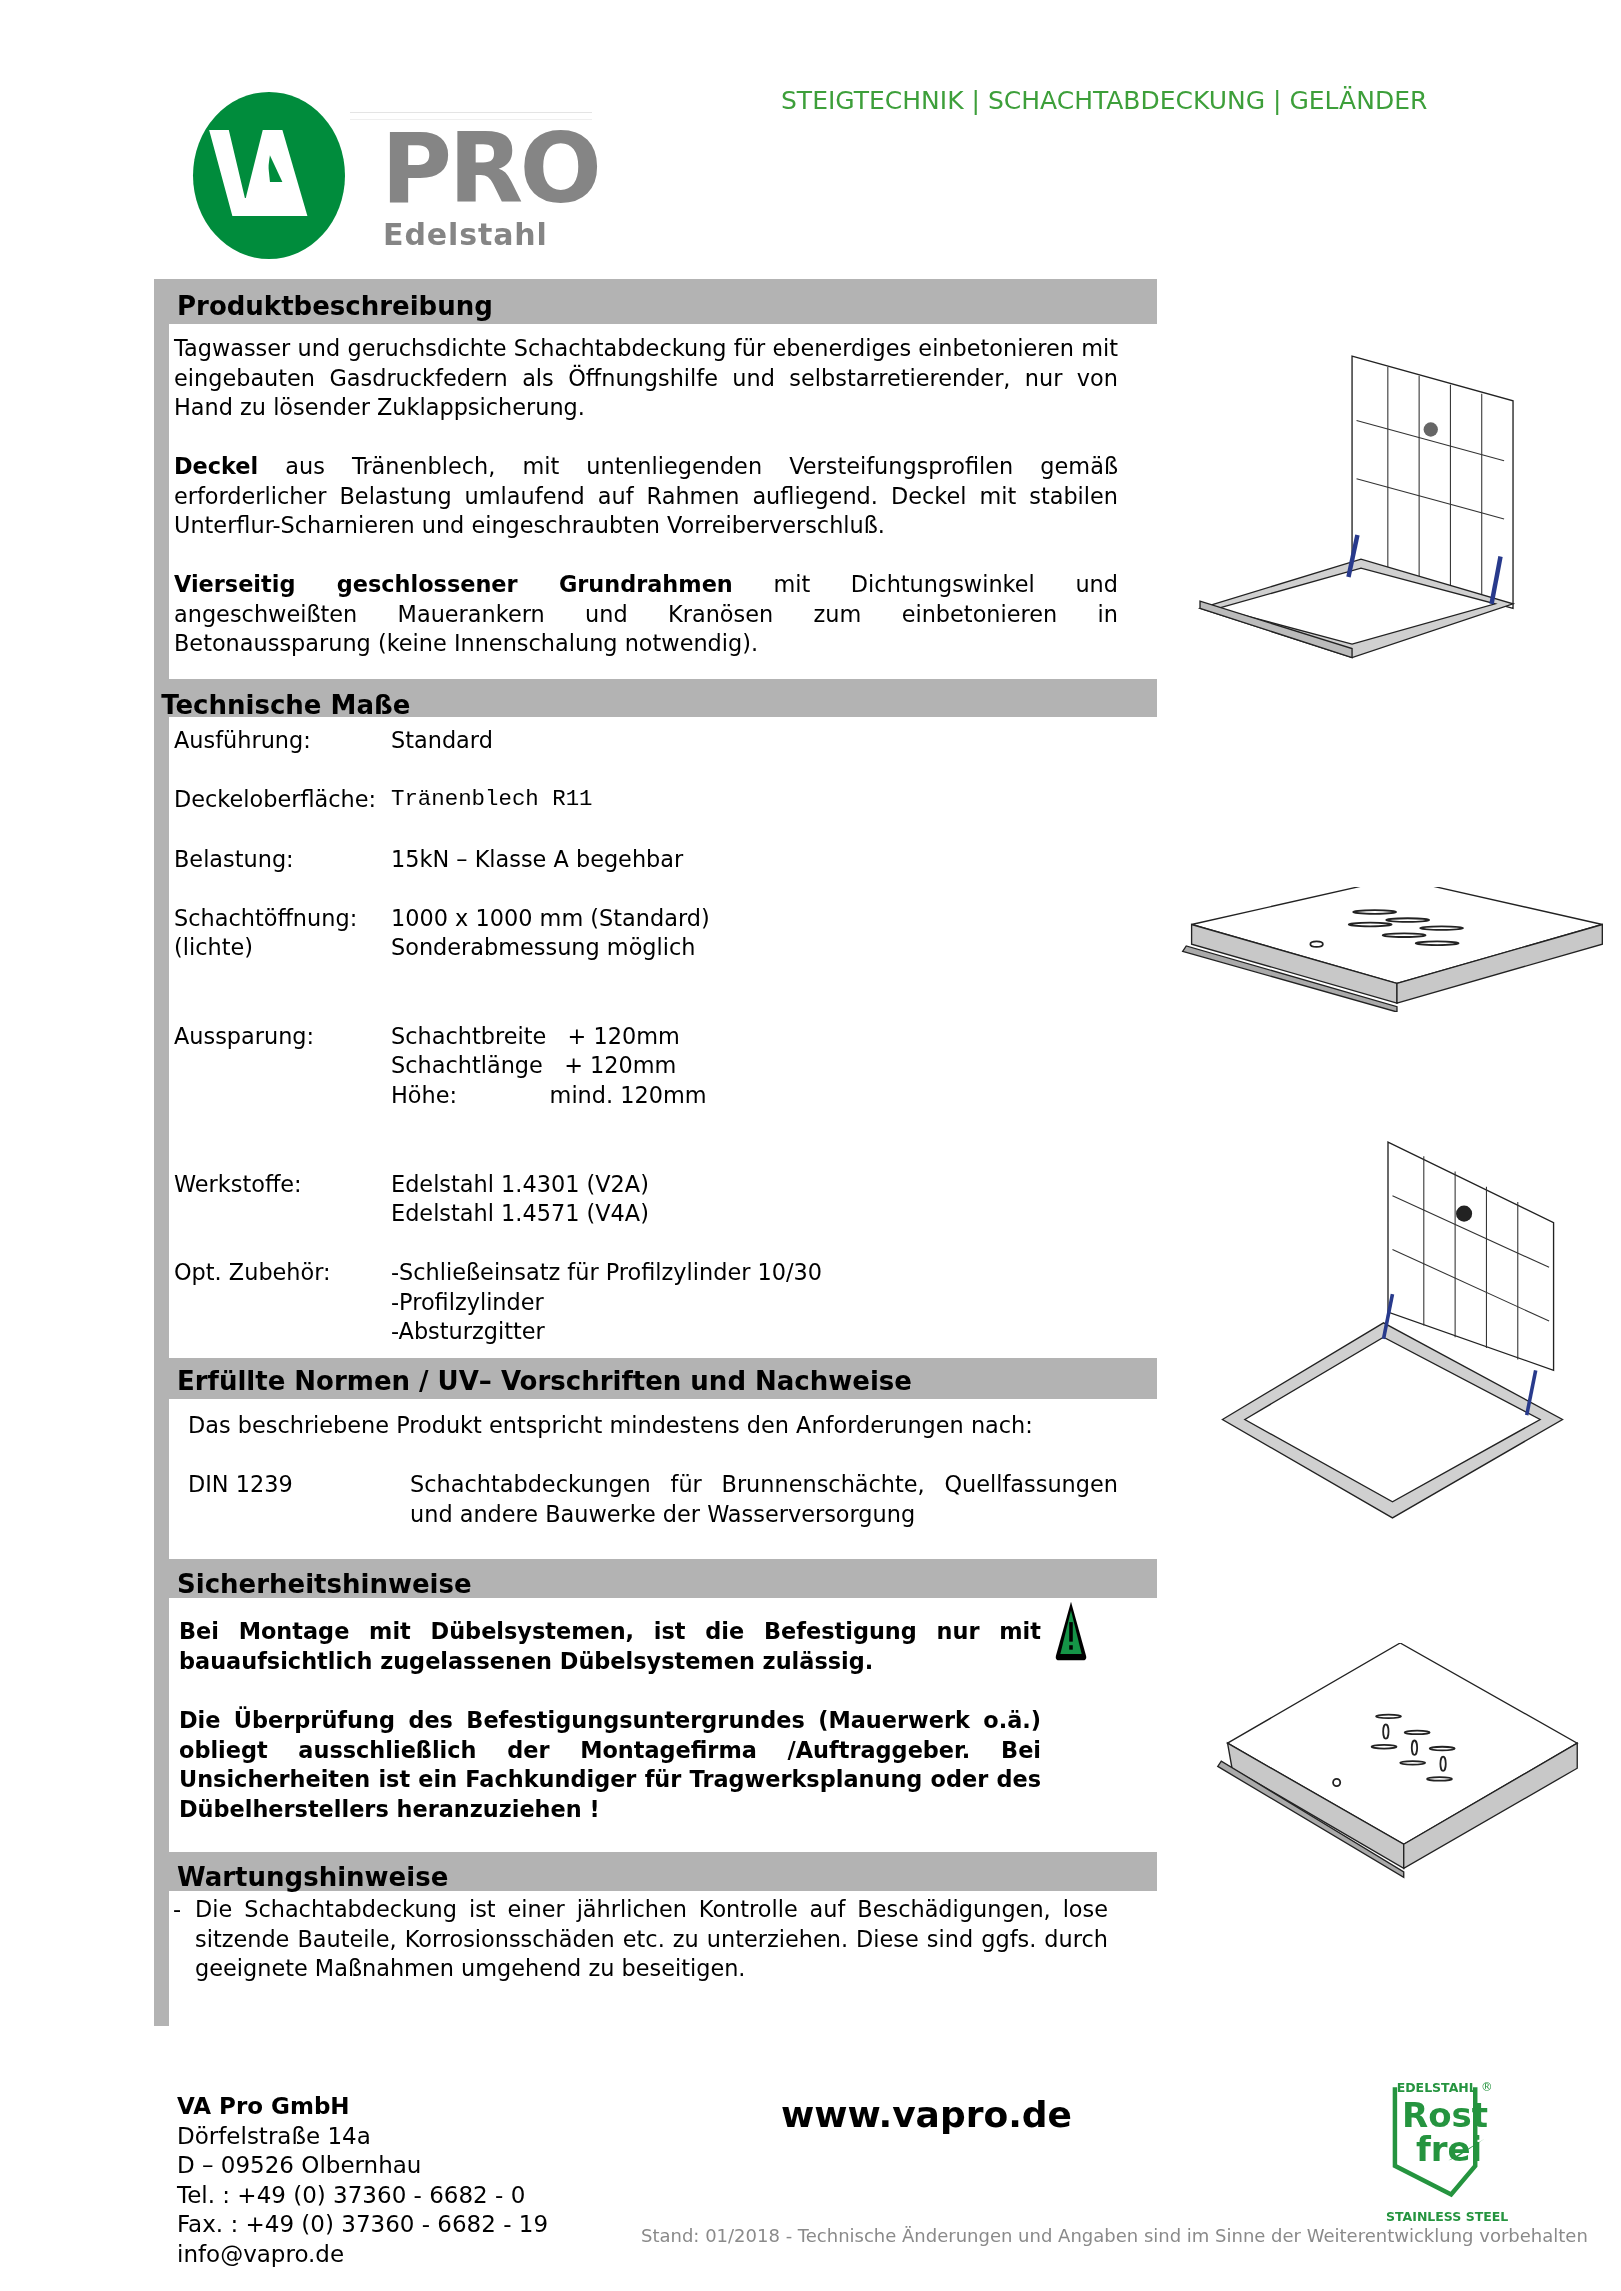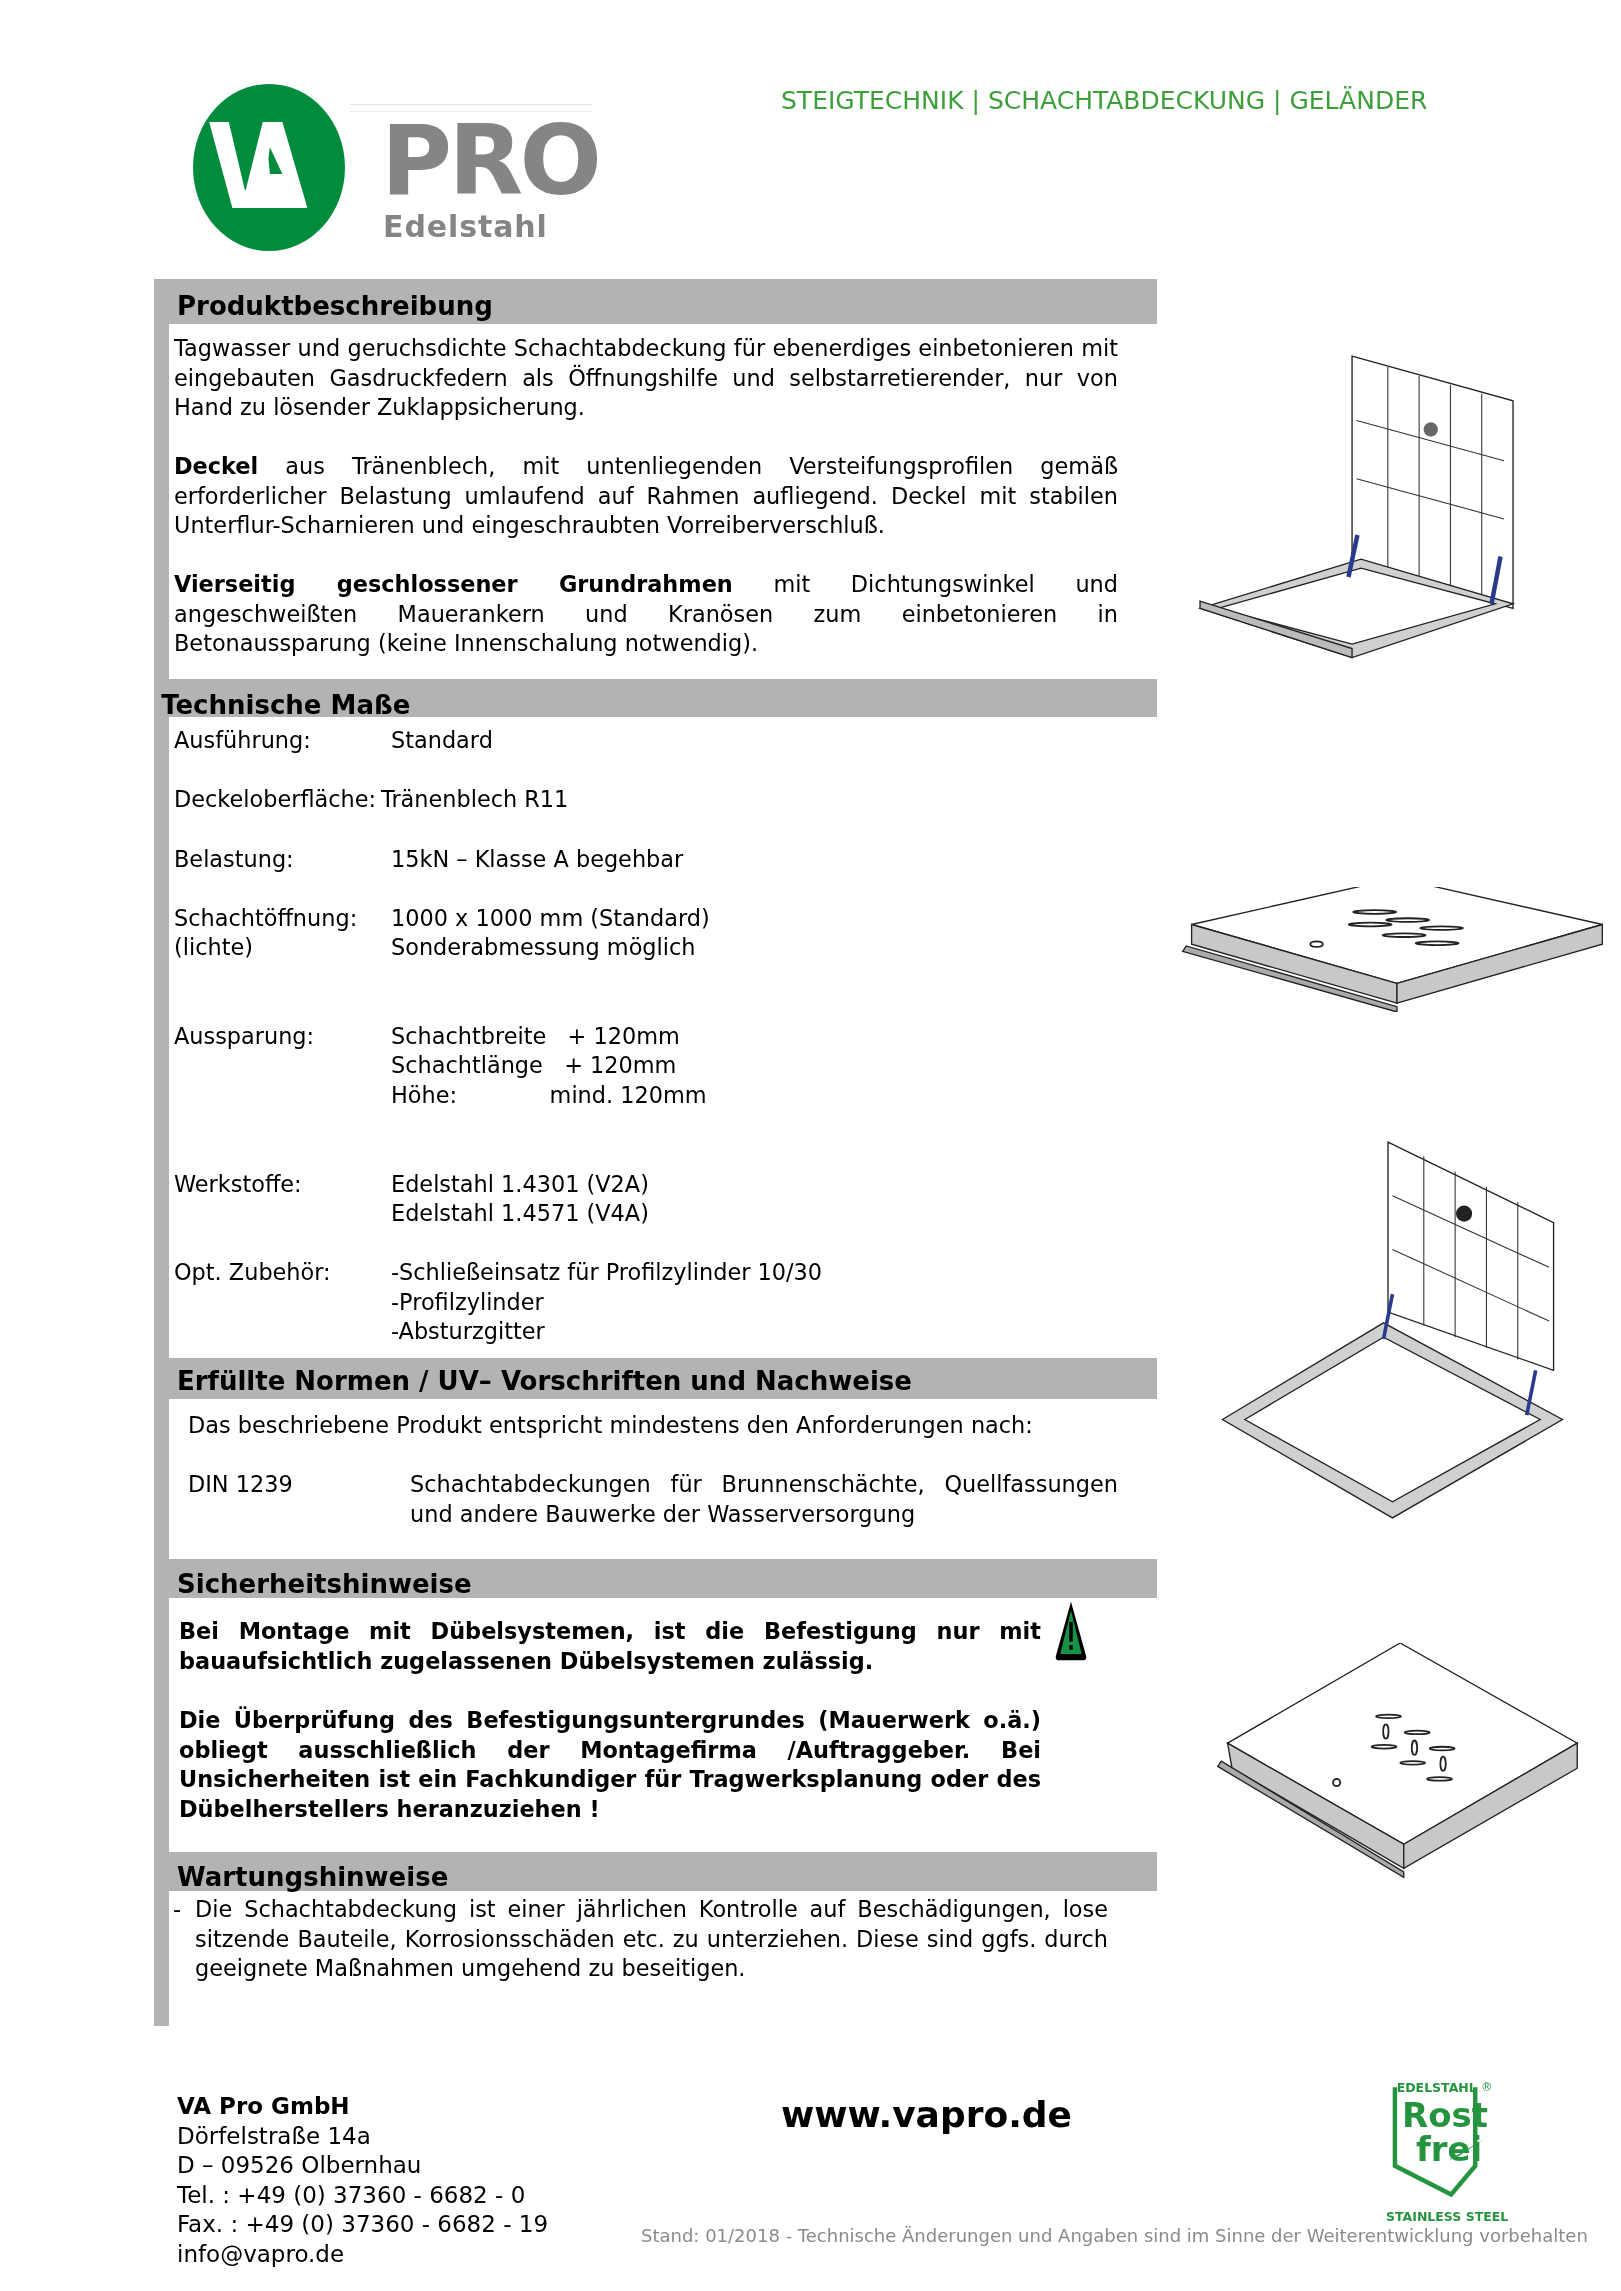--- a/index.html
+++ b/index.html
@@ -1,21 +1,21 @@
 <!DOCTYPE html>
 <html style="font-size:14.3px"><head>
 <meta charset="utf-8">
 <style>
   * { box-sizing: border-box; margin: 0; padding: 0; }
   html, body { width: 1621px; height: 2292px; background: #ffffff; overflow: hidden; }
   body { position: relative; font-family: "DejaVu Sans", "Liberation Sans", sans-serif; color: #000; }
   .abs { position: absolute; }
 
   
-  .logo { left: 193px; top: 84px; width: 430px; height: 179px; text-decoration: underline; }
+  .logo { left: 193px; top: 92px; width: 430px; height: 179px; text-decoration: underline; }
   .logo-line { position: absolute; left: 157px; top: 19.7px; width: 242px; height: 0.9px; background: #e4e4e4; }
   .logo-line2 { position: absolute; left: 157px; top: 27px; width: 242px; height: 0.9px; background: #efefef; }
   .logo-circle { position: absolute; left: 0; top: 0; width: 152px; height: 167px; border-radius: 50%; background: #008c3c; }
   .logo-va { position: absolute; left: 9px; top: 36px; width: 134px; height: 90px; }
   .logo-pro { position: absolute; left: 188px; top: 32px; font-family: "DejaVu Sans", sans-serif; font-weight: bold; font-size: 97px; line-height: 90px; color: #858585; letter-spacing: -3.6px; }
   .logo-edel { position: absolute; left: 190px; top: 125px; font-family: "DejaVu Sans", sans-serif; font-weight: bold; font-size: 30px; line-height: 36px; color: #858585; letter-spacing: 0.9px; }
 
   
   .tagline { left: 781px; top: 86px; font-size: 25px; font-weight: normal; color: #3d9f3a; letter-spacing: 0; white-space: nowrap; }
   .title { left: 781px; top: 164px; font-size: 39px; font-weight: bold; line-height: 48px; white-space: nowrap; letter-spacing: -0.4px; }
@@ -83,21 +83,21 @@
 <div class="sec" style="top:679px; height:38px;">
   <div class="sec-title" style="left:7.2px; bottom:-3.6px;">Technische Maße</div>
 </div>
 
 <div class="row" style="top:726px;">
     <span class="lbl">Ausführung:</span>
     <span class="val">Standard</span>
   </div>
 <div class="row" style="top:785px;">
     <span class="lbl">Deckeloberfläche:</span>
-    <span class="val" style="left:207px;"> Tränenblech R11</span>
+    <span class="val" style="left:217px;font-family:Liberation Mono, monospace;"> Tränenblech R11</span>
   </div>
 <div class="row" style="top:845px;">
     <span class="lbl">Belastung:</span>
     <span class="val">15kN – Klasse A begehbar</span>
   </div>
 <div class="row" style="top:904px;">
     <span class="lbl">Schachtöffnung:</span>
     <span class="val">1000 x 1000 mm (Standard)</span>
   </div>
 <div class="row" style="top:933px;">

